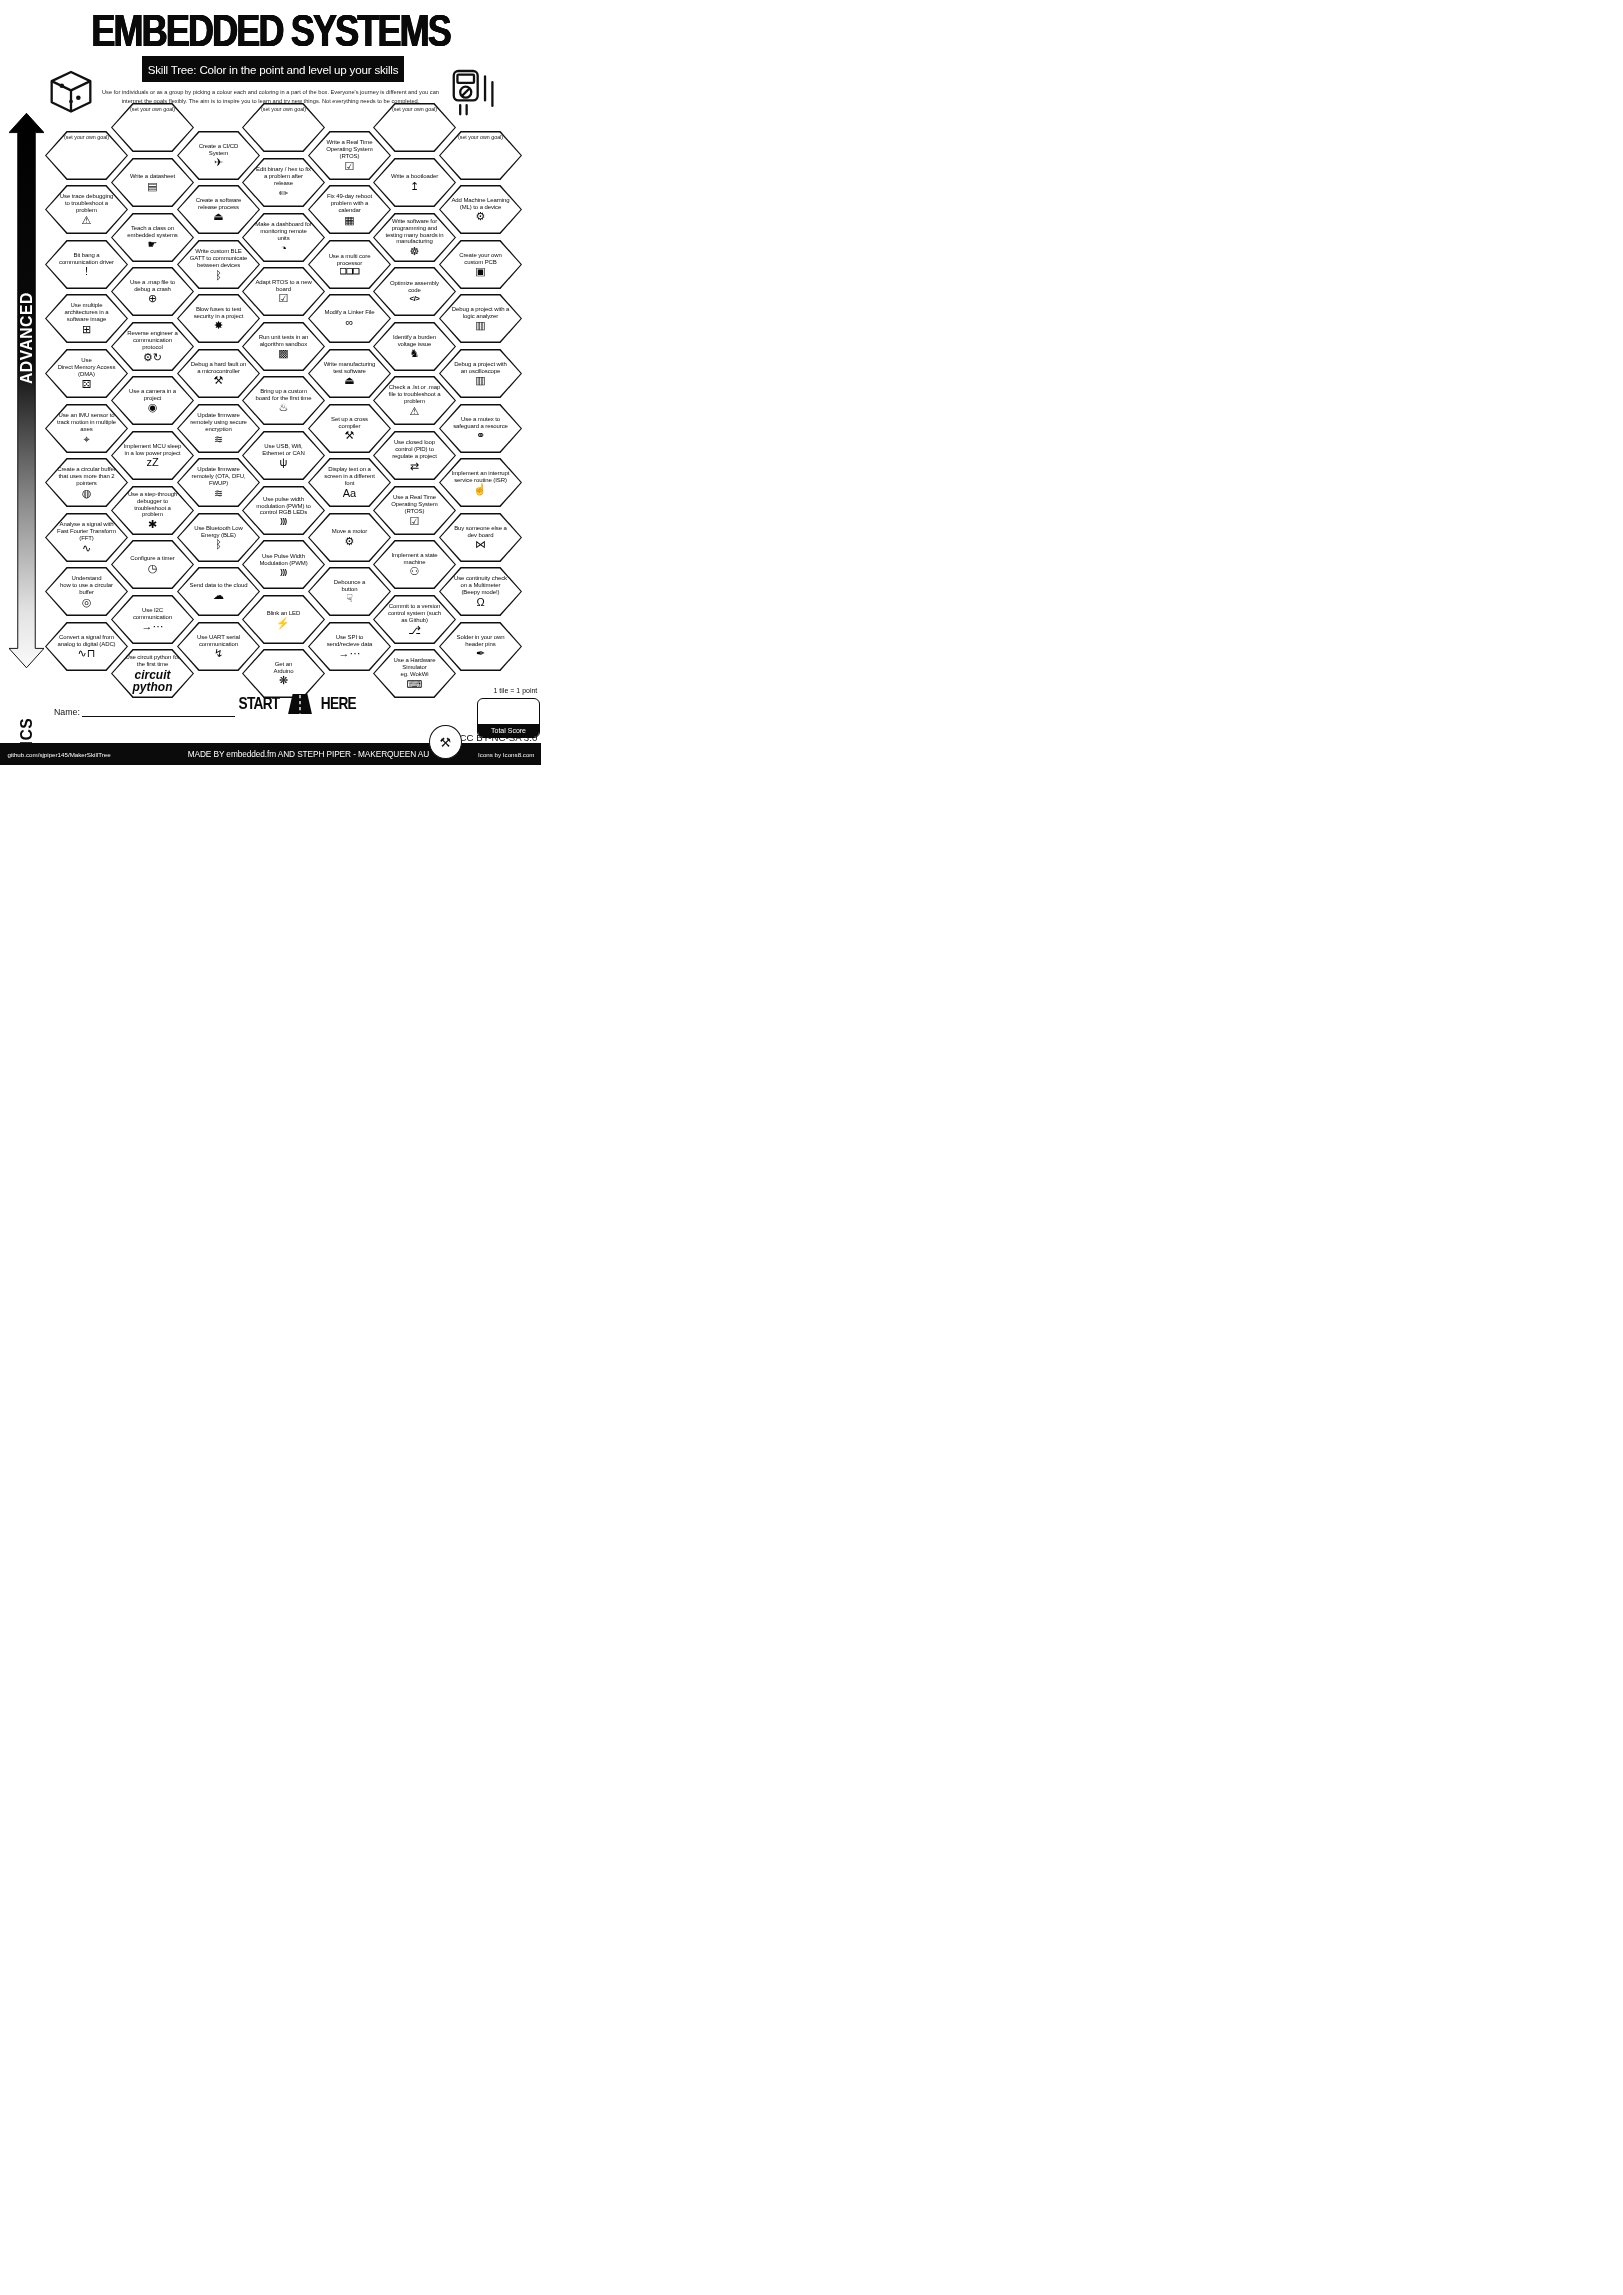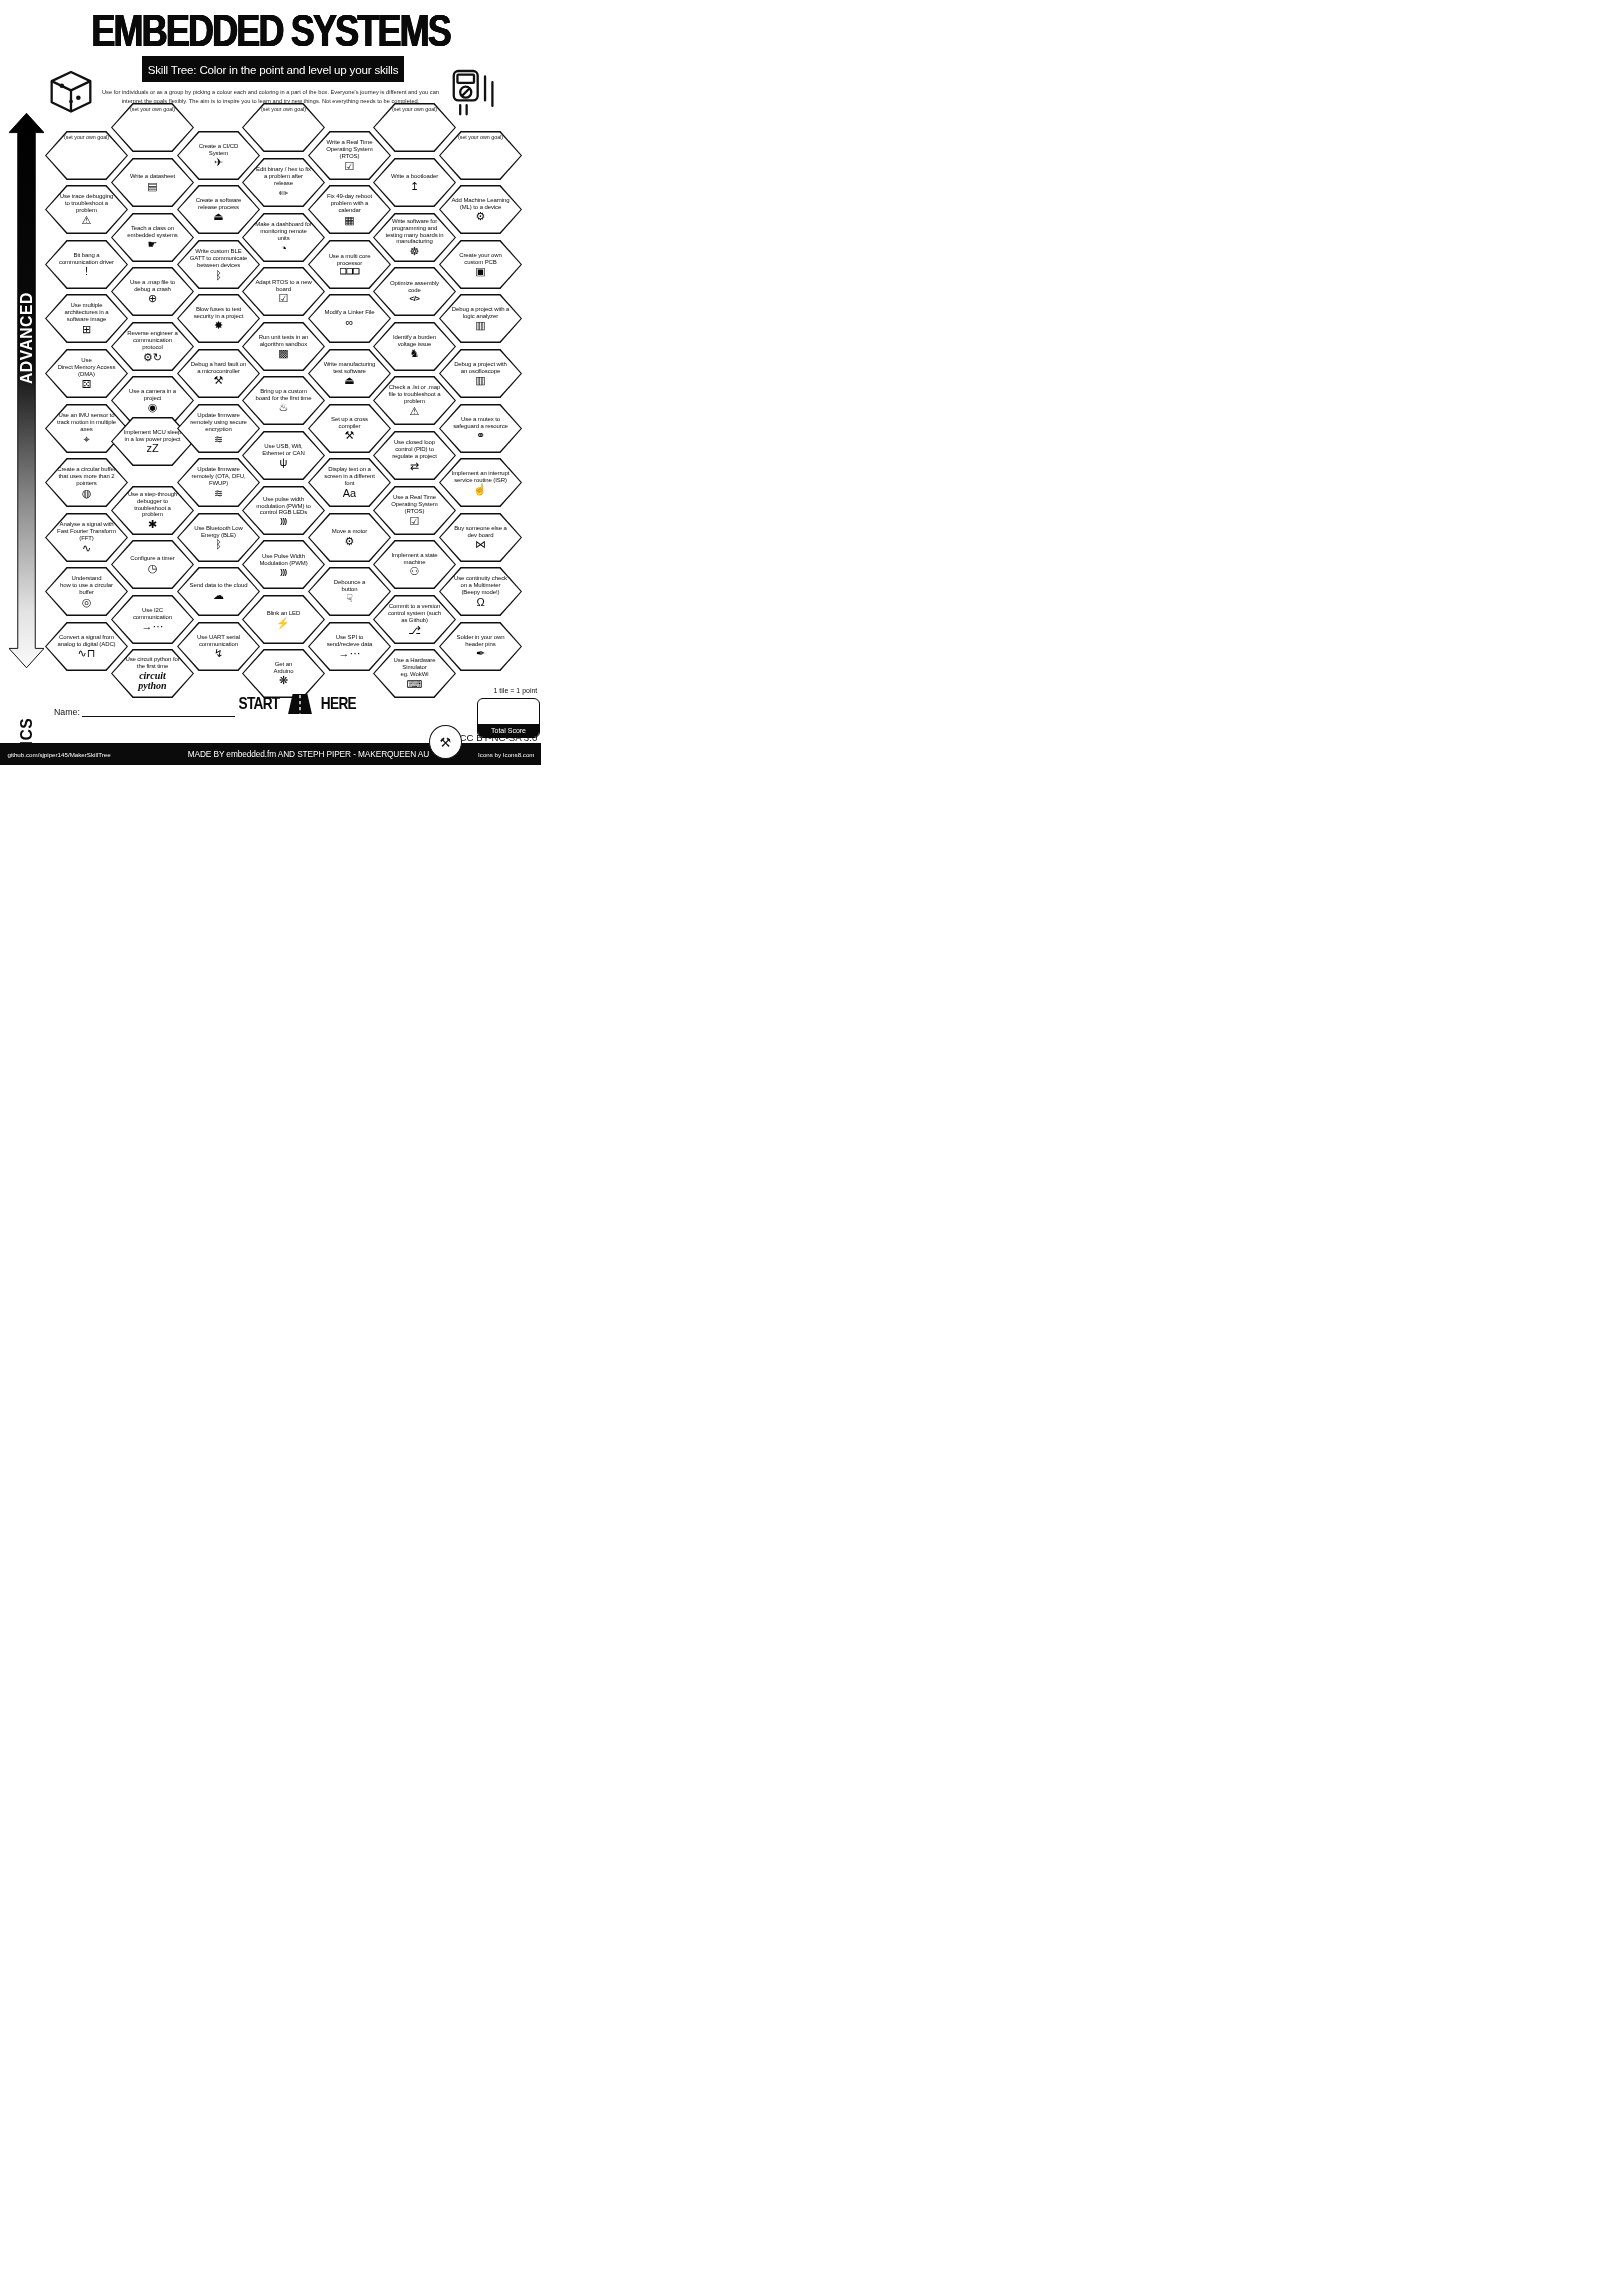--- a/index.html
+++ b/index.html
@@ -46,22 +46,22 @@
     clip-path:polygon(0% 50%,26% 0%,74% 0%,100% 50%,74% 100%,26% 100%);
   }
   .hex-content{
     position:absolute;inset:0;z-index:2;display:flex;flex-direction:column;
     align-items:center;justify-content:center;gap:0.9px;padding:2.3px 12px;
     text-align:center;
   }
   .tile-label{font-size:6px;line-height:1.12;letter-spacing:-0.1px;color:#0d0d0d;}
   .tile-icon{font-size:11px;line-height:1;color:#0a0a0a;}
   .tile-icon.multi{font-size:7.9px;font-weight:bold;letter-spacing:-0.5px;}
-  .tile-icon.logo{font-size:10px;font-weight:bold;font-style:italic;
-    font-family:Liberation Serif, serif;white-space:pre-line;line-height:1;}
+  .tile-icon.logo{font-size:12px;font-weight:bold;font-style:italic;
+    font-family:Liberation Sans, sans-serif;white-space:pre-line;line-height:1;}
   .goal-label{
     position:absolute;top:3.2px;left:0;right:0;text-align:center;
     font-size:5.3px;color:#141414;z-index:2;
   }
   
   .start-here{
     position:absolute;left:234px;top:694px;display:flex;align-items:center;gap:4.6px;
   }
   .start-word{font-size:16.7px;font-weight:bold;letter-spacing:-0.9px;
     transform:scaleX(0.82);color:#0a0a0a;}
@@ -245,21 +245,21 @@
         <div class="tile-icon">⚙↻</div>
       </div>
     </div>
     <div class="hex" style="left: 111px; top: 376px;">
       <div class="hex-in"></div>
       <div class="hex-content">
         <div class="tile-label" style="white-space: normal;">Use a camera in a project</div>
         <div class="tile-icon">◉</div>
       </div>
     </div>
-    <div class="hex" style="left: 111px; top: 417px;">
+    <div class="hex" style="left: 111px; top: 431px;">
       <div class="hex-in"></div>
       <div class="hex-content">
         <div class="tile-label" style="white-space: normal;">Implement MCU sleep in a low power project</div>
         <div class="tile-icon">zZ</div>
       </div>
     </div>
     <div class="hex" style="left: 111px; top: 486px;">
       <div class="hex-in"></div>
       <div class="hex-content">
         <div class="tile-label" style="white-space: normal;">Use a step-through debugger to troubleshoot a problem</div>

